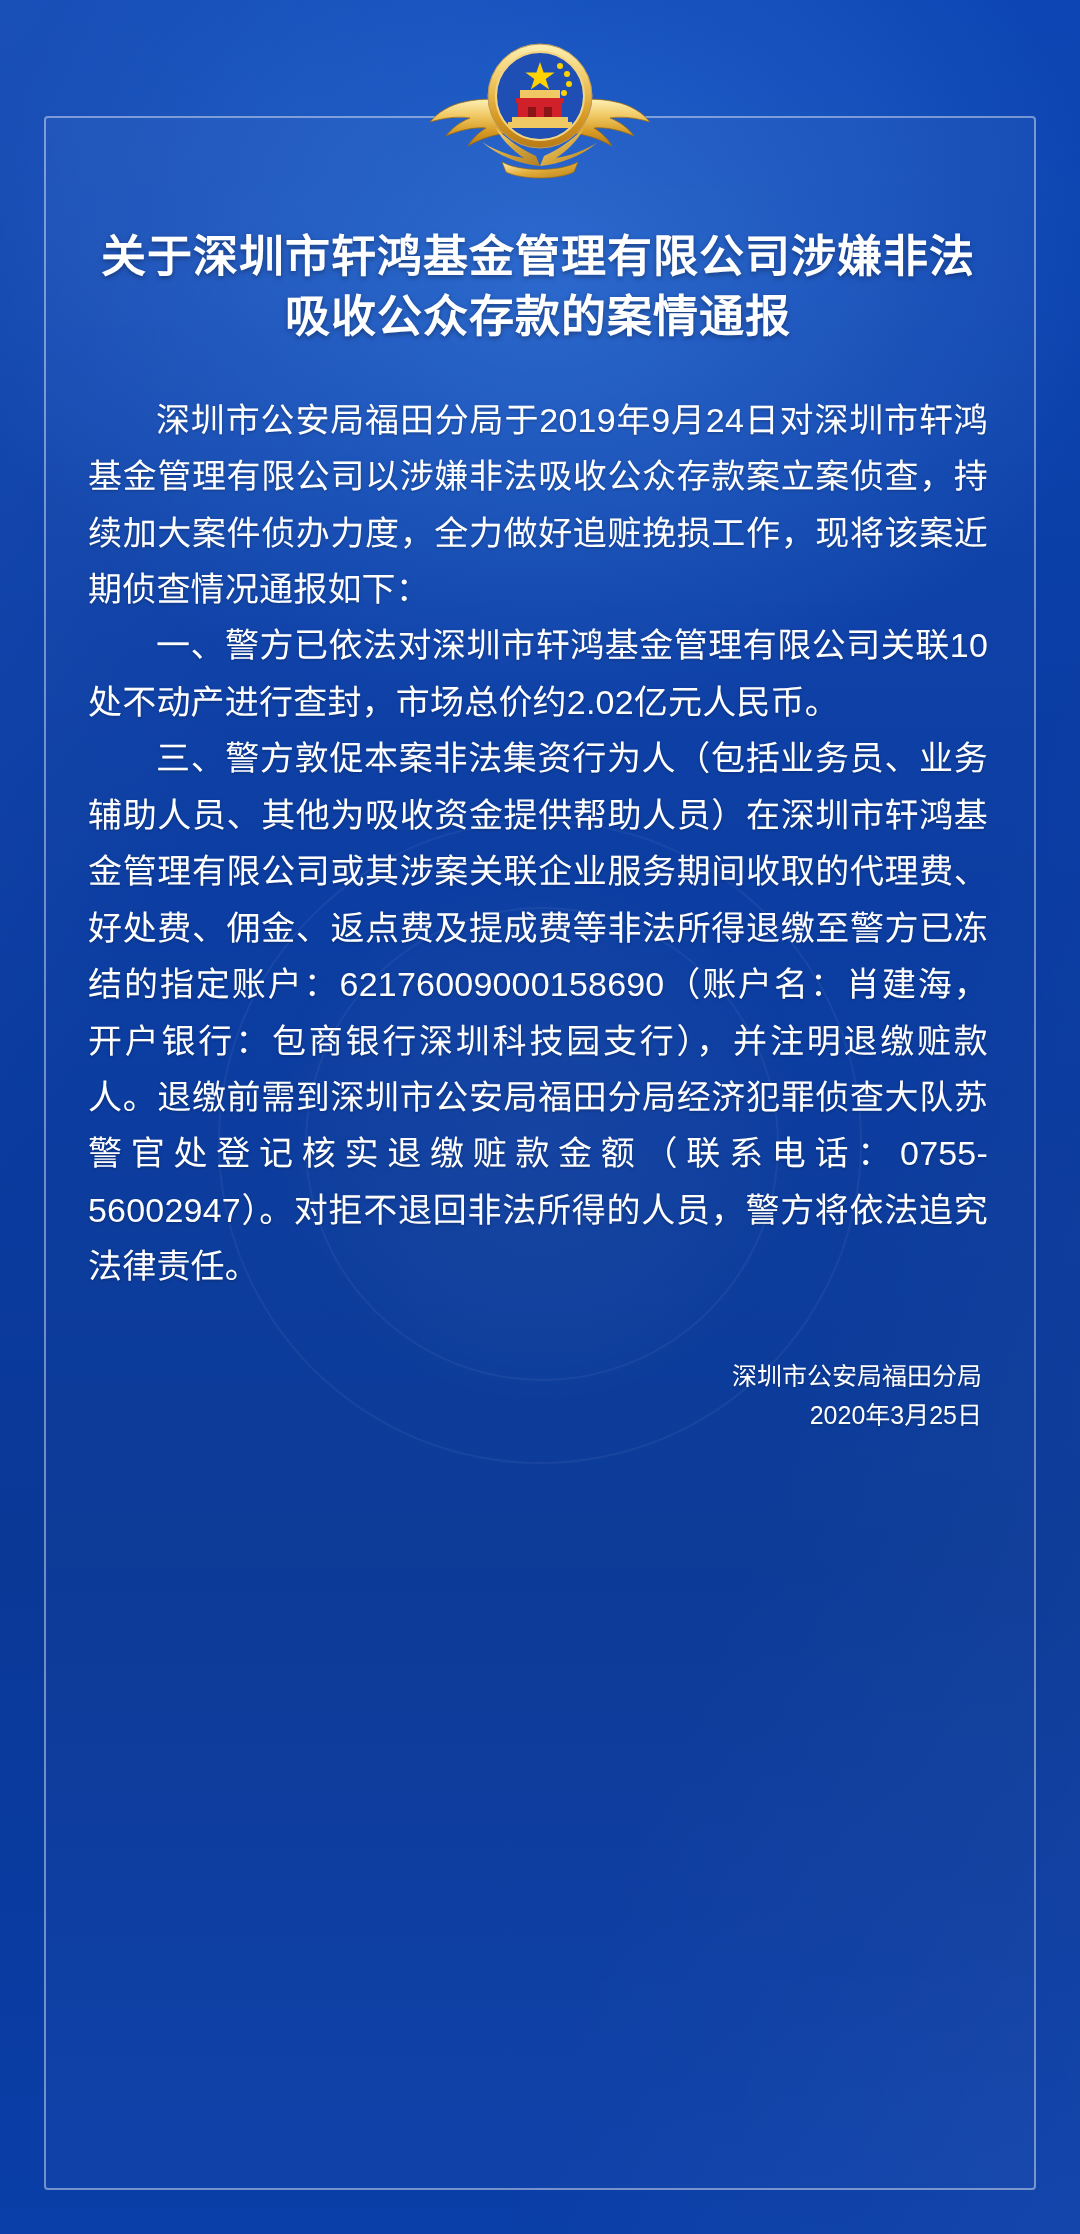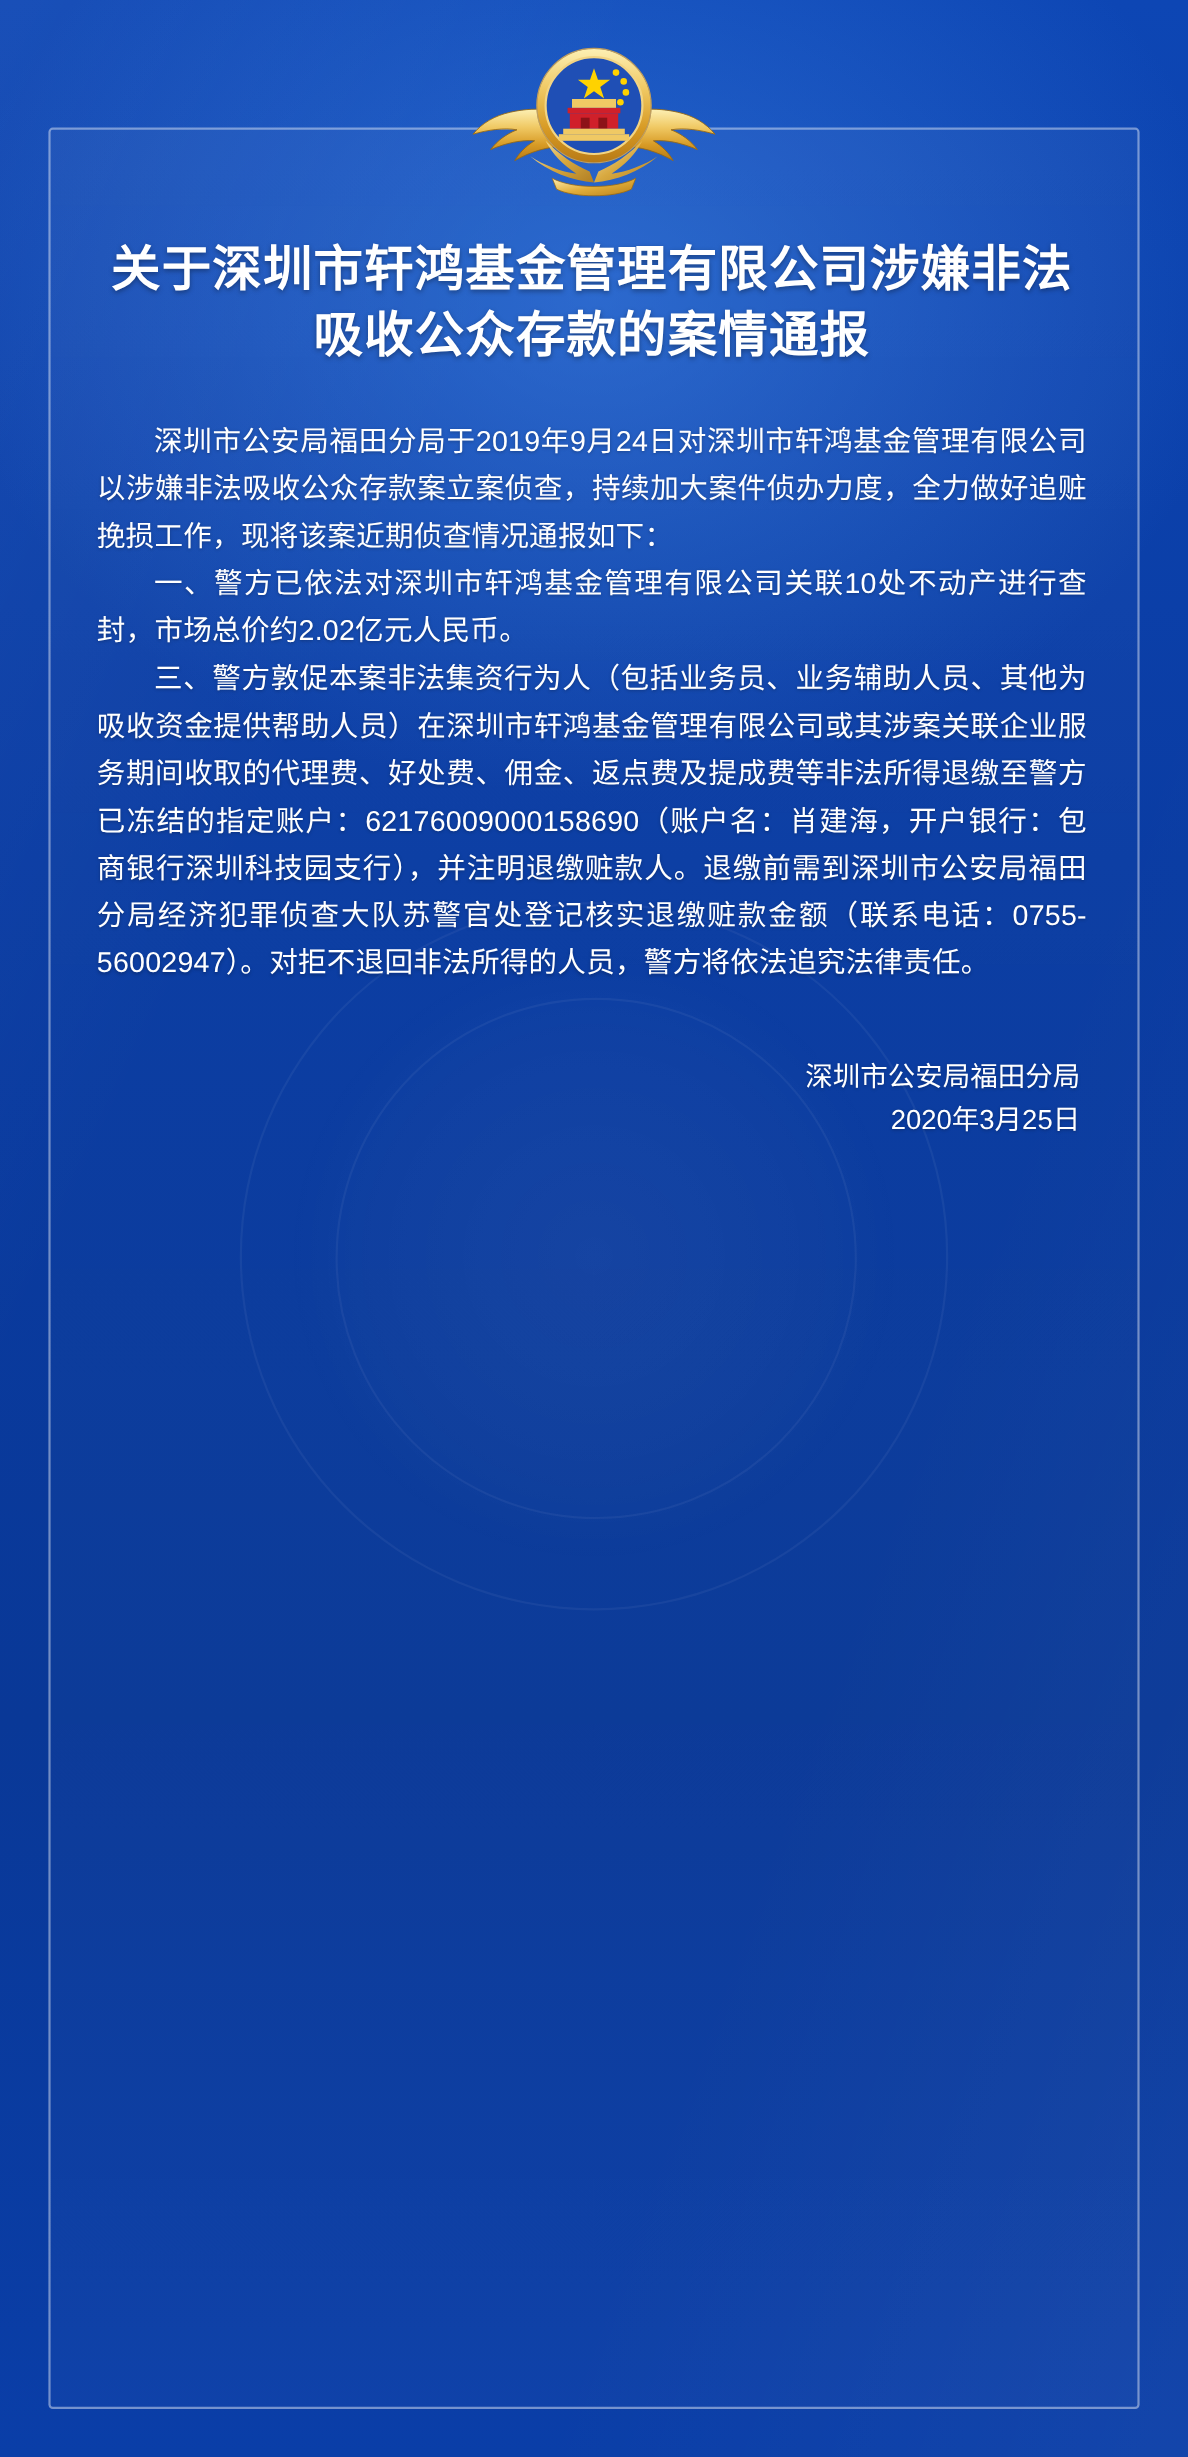--- a/index.html
+++ b/index.html
@@ -82,42 +82,42 @@
     top: 38px;
     transform: translateX(-50%);
     width: 232px;
     height: 150px;
     z-index: 5;
   }
 
   .content {
     position: absolute;
     left: 88px;
-    top: 216px;
+    top: 228px;
     width: 900px;
     z-index: 4;
   }
 
   .title {
     font-family: "Liberation Serif", "DejaVu Serif", serif;
     font-weight: bold;
     color: #ffffff;
     font-size: 45px;
     line-height: 1.33;
     text-align: center;
     letter-spacing: 1px;
     text-shadow: 0 2px 5px rgba(0,0,0,0.35);
     margin: 0 0 44px 0;
     padding: 0 6px;
   }
 
   .body-text p {
     margin: 0;
     color: #ffffff;
-    font-size: 26px;
+    font-size: 34px;
     line-height: 1.66;
     text-align: justify;
     text-justify: inter-ideograph;
     text-indent: 2em;
     letter-spacing: 0.2px;
     text-shadow: 0 1px 3px rgba(0,0,0,0.28);
   }
 
   .signature {
     margin-top: 62px;

